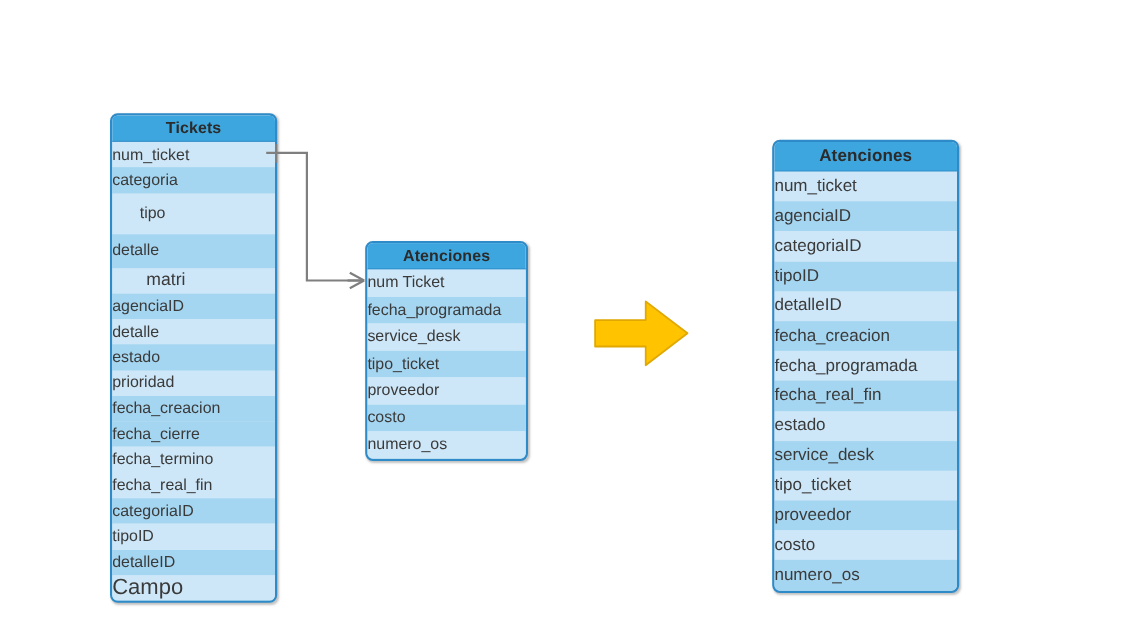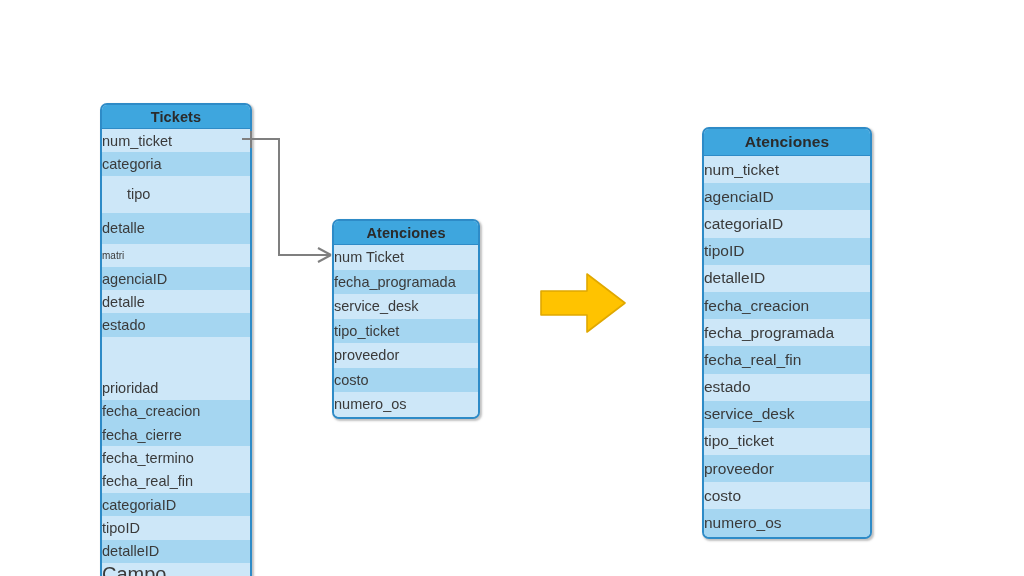--- a/index.html
+++ b/index.html
@@ -86,33 +86,33 @@
         </div>
         <div class="entity-row even" style="height: 23.3px; font-size: 14.5px;">
           <span>categoria</span>
         </div>
         <div class="entity-row odd" style="height: 37px; font-size: 14.5px; padding-left: 25px;">
           <span>tipo</span>
         </div>
         <div class="entity-row even" style="height: 31px; font-size: 14.5px;">
           <span>detalle</span>
         </div>
-        <div class="entity-row odd" style="height: 23.3px; font-size: 10px;">
+        <div class="entity-row odd" style="height: 23.3px; font-size: 16px; padding-left: 31px;">
           <span>matri</span>
         </div>
         <div class="entity-row even" style="height: 23.3px; font-size: 14.5px;">
           <span>agenciaID</span>
         </div>
         <div class="entity-row odd" style="height: 23.3px; font-size: 14.5px;">
           <span>detalle</span>
         </div>
         <div class="entity-row even" style="height: 23.3px; font-size: 14.5px;">
           <span>estado</span>
         </div>
-        <div class="entity-row odd" style="height: 23px; font-size: 14.5px; margin-top: 40px;">
+        <div class="entity-row odd" style="height: 23px; font-size: 14.5px;">
           <span>prioridad</span>
         </div>
         <div class="entity-row even" style="height: 23.3px; font-size: 14.5px;">
           <span>fecha_creacion</span>
         </div>
         <div class="entity-row even" style="height: 23.3px; font-size: 14.5px;">
           <span>fecha_cierre</span>
         </div>
         <div class="entity-row odd" style="height: 23.3px; font-size: 14.5px;">
           <span>fecha_termino</span>

